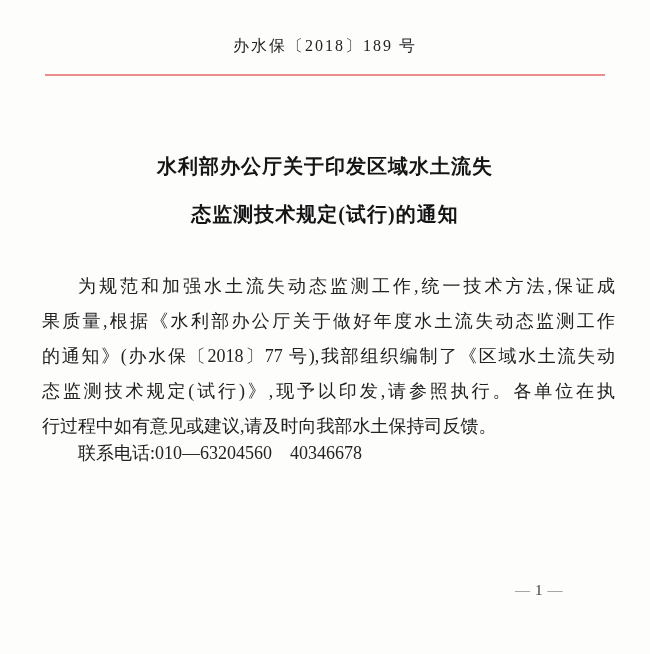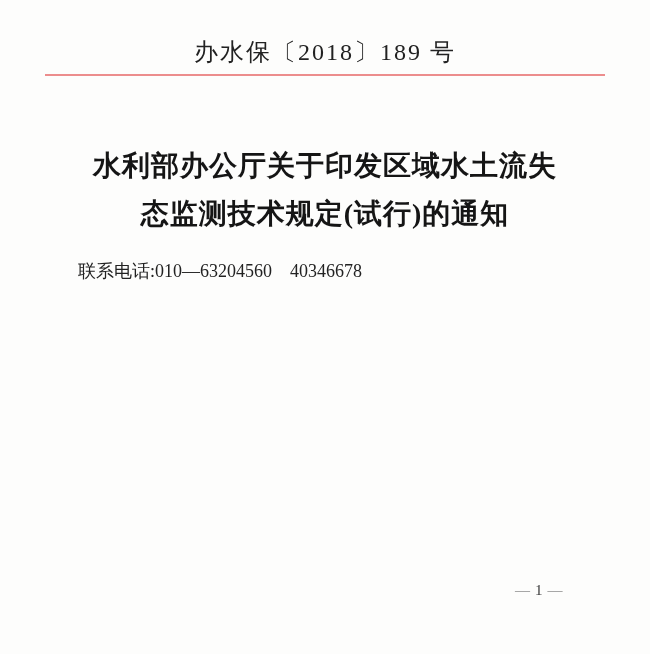--- a/index.html
+++ b/index.html
@@ -19,39 +19,39 @@
     overflow: hidden;
     font-family: "Liberation Serif", "DejaVu Serif", serif;
     color: var(--text);
   }
   .doc-number {
     position: absolute;
     top: 36px;
     left: 0;
     right: 0;
     text-align: center;
-    font-size: 24px;
+    font-size: 16px;
     letter-spacing: 2px;
     color: var(--text);
   }
   .red-divider {
     position: absolute;
     top: 74px;
     left: 45px;
     width: 560px;
     height: 2px;
     background: var(--divider-red);
   }
   .title {
     position: absolute;
     top: 142px;
     left: 0;
     right: 0;
     text-align: center;
-    font-size: 28px;
+    font-size: 20px;
     font-weight: bold;
     line-height: 48px;
     color: var(--title-color);
     letter-spacing: 1px;
   }
   .title .title-line { display: block; }
   .body-text {
     position: absolute;
     top: 262px;
     left: 42px;
@@ -87,20 +87,27 @@
   <h1 class="title">
     <span class="title-line">水利部办公厅关于印发区域水土流失</span>
     <span class="title-line">态监测技术规定(试行)的通知</span>
   </h1>
 
   <div class="body-text">
 
     <div class="salutation">
     </div>
 
+    <div class="para">
+      <div class="line j indent">为规范和加强水土流失动态监测工作,统一技术方法,保证成</div>
+      <div class="line j">果质量,根据《水利部办公厅关于做好年度水土流失动态监测工作</div>
+      <div class="line j">的通知》(办水保〔2018〕77 号),我部组织编制了《区域水土流失动</div>
+      <div class="line j">态监测技术规定(试行)》,现予以印发,请参照执行。各单位在执</div>
+      <div class="line">行过程中如有意见或建议,请及时向我部水土保持司反馈。</div>
+    </div>
 
     <div class="contact">
       <div class="line indent">联系电话:010—63204560　40346678</div>
     </div>
 
   </div>
 
   <div class="footer">
     <span class="dash">—</span><span class="num">1</span><span class="dash">—</span>
   </div>

